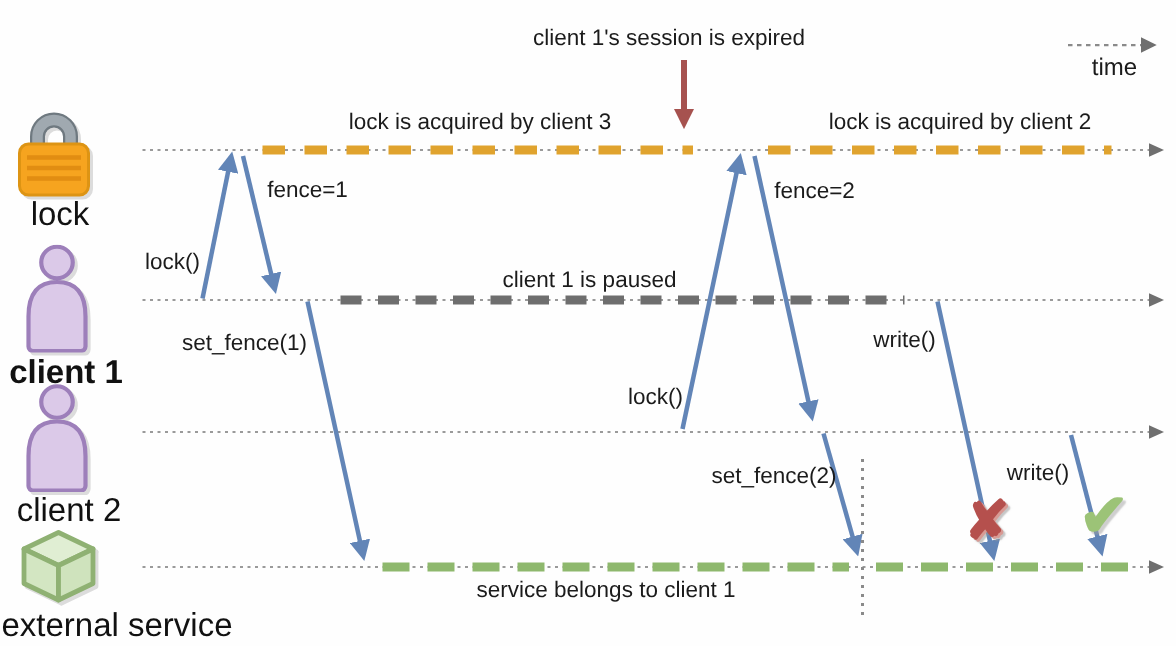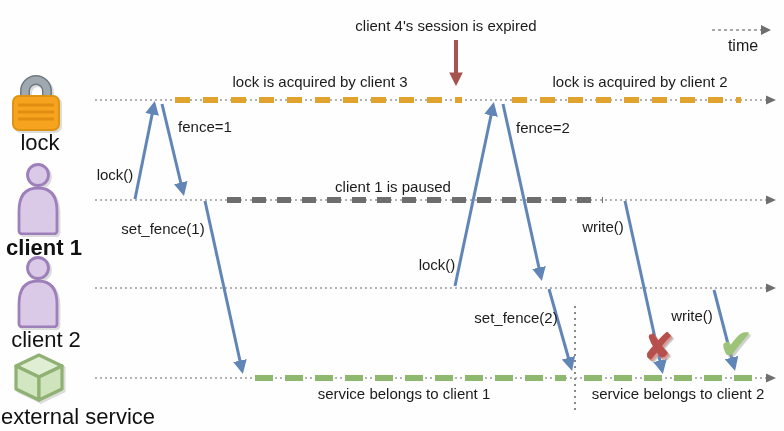--- a/index.html
+++ b/index.html
@@ -108,28 +108,27 @@
     <polygon points="26,2 49,13 26,24 3,13" fill="#e0eed3" stroke="#8fb173" stroke-width="3.2" stroke-linejoin="round"></polygon>
     <polygon points="3,13 26,24 26,47 3,36" fill="#d3e6c2" stroke="#8fb173" stroke-width="3.2" stroke-linejoin="round"></polygon>
     <polygon points="26,24 49,13 49,36 26,47" fill="#cfe3bd" stroke="#8fb173" stroke-width="3.2" stroke-linejoin="round"></polygon>
   </svg>
 
   <div class="lane-lbl" style="left:40px; top:130px;">lock</div>
   <div class="lane-lbl" style="left:44px; top:235px;font-weight:bold;">client 1</div>
   <div class="lane-lbl" style="left:46px; top:327px;">client 2</div>
   <div class="lane-lbl" style="left:78px; top:404px;">external service</div>
 
-  <div class="lbl" style="left:446px; top:18px;">client 4's session is expired</div>
+  <div class="lbl" style="left:446px; top:18px;">client 1's session is expired</div>
   <div class="lbl" style="left:743px; top:37px; font-size:16px;">time</div>
 
   <div class="lbl" style="left:320px; top:74px;">lock is acquired by client 3</div>
   <div class="lbl" style="left:640px; top:74px;">lock is acquired by client 2</div>
   <div class="lbl" style="left:360px; top:179px;margin-left:33px;">client 1 is paused</div>
   <div class="lbl" style="left:404px; top:386px;">service belongs to client 1</div>
-  <div class="lbl" style="left:678px; top:386px;">service belongs to client 2</div>
 
   <div class="lbl" style="left:115px; top:167px;">lock()</div>
   <div class="lbl" style="left:205px; top:119px;">fence=1</div>
   <div class="lbl" style="left:163px; top:221px;">set_fence(1)</div>
   <div class="lbl" style="left:437px; top:257px;">lock()</div>
   <div class="lbl" style="left:543px; top:120px;">fence=2</div>
   <div class="lbl" style="left:516px; top:310px;">set_fence(2)</div>
   <div class="lbl" style="left:603px; top:219px;">write()</div>
   <div class="lbl" style="left:692px; top:308px;">write()</div>
 

